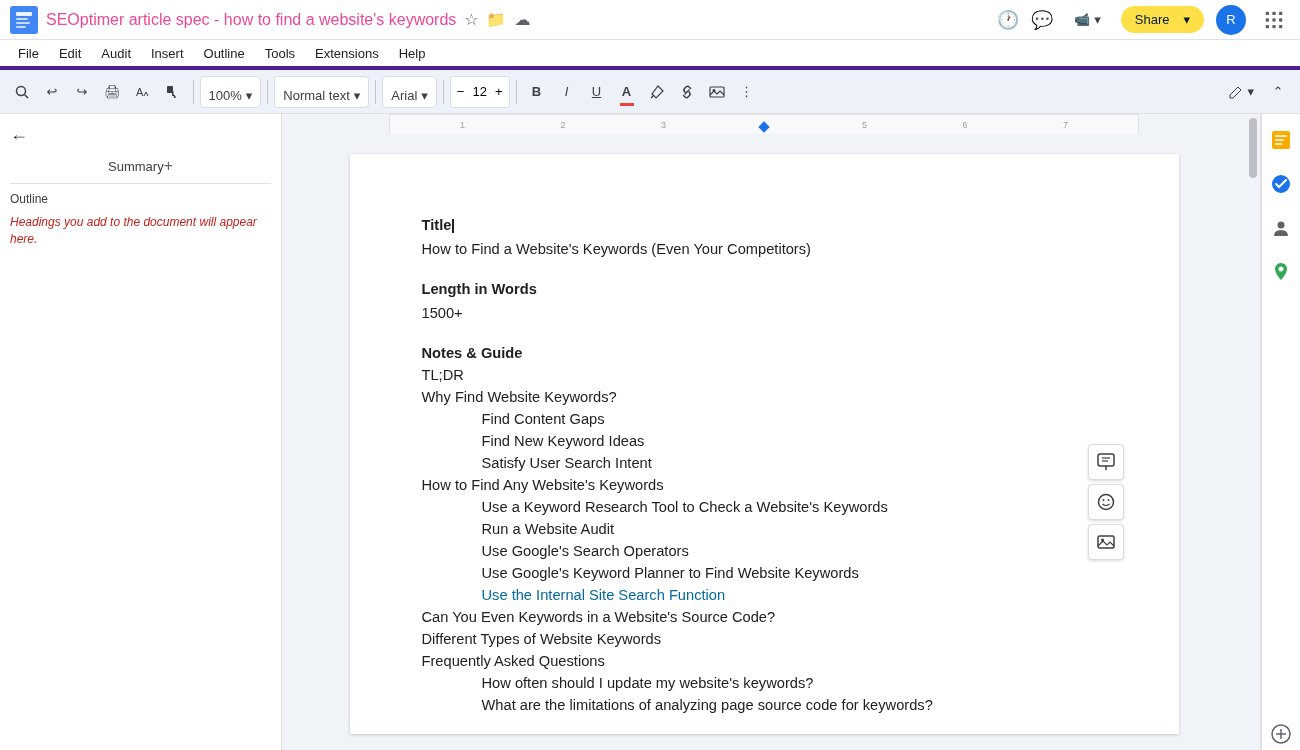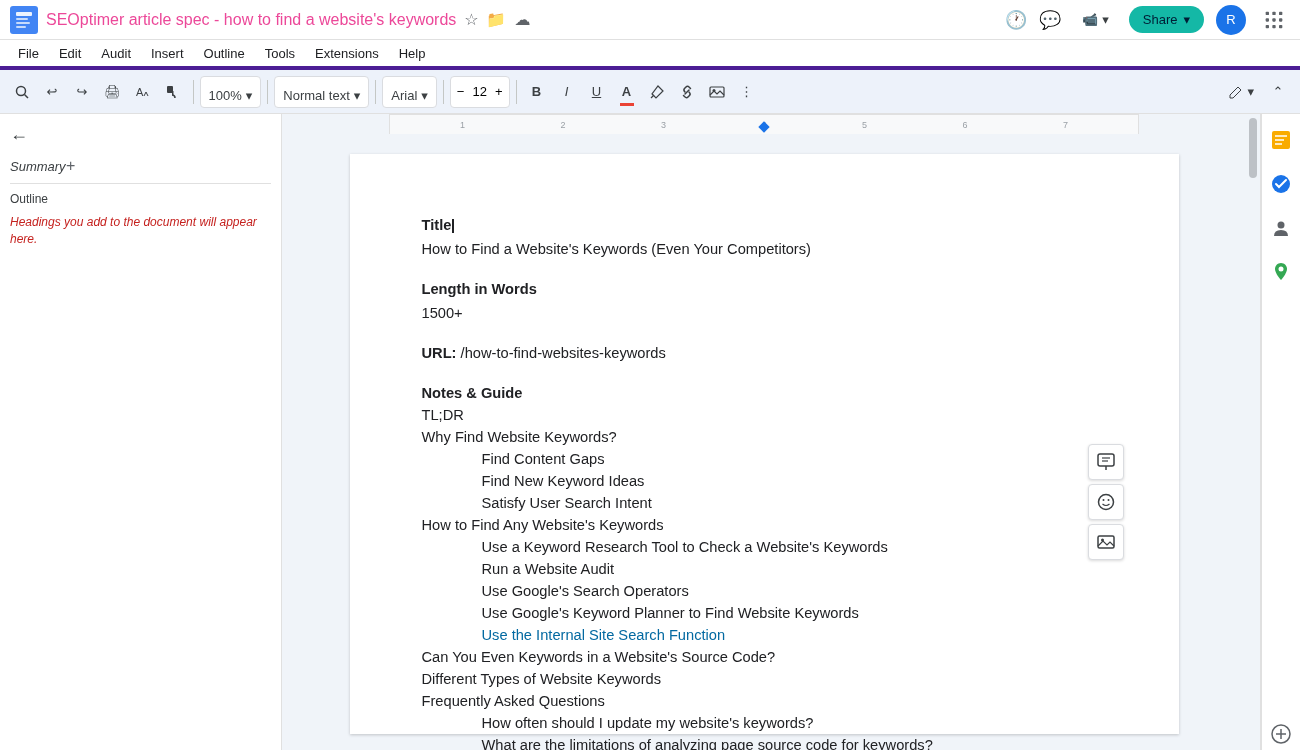--- a/index.html
+++ b/index.html
@@ -8,23 +8,23 @@
     
     .title-bar {
       display: flex; align-items: center; background: white; padding: 6px 10px;
       border-bottom: 1px solid #e0e0e0; height: 40px;
     }
     .doc-title { font-size: 16px; color: #ec4899; margin-right: 8px; }
     .title-icons { display: flex; align-items: center; gap: 8px; color: #5f6368; font-size: 16px; }
     .title-right { margin-left: auto; display: flex; align-items: center; gap: 12px; }
     .history-icon, .comment-icon, .meet-icon { color: #5f6368; font-size: 16px; cursor: pointer; }
     .share-btn {
-      background: #14b8a6; color: #001d35; border: none; border-radius: 20px;
+      background: #fde047; color: #001d35; border: none; border-radius: 20px;
       padding: 6px 14px; font-size: 13px; font-weight: 500; cursor: pointer;
-      display: flex; align-items: flex-start; gap: 6px;
+      display: flex; align-items: flex-start; gap: 14px;
     }
     .avatar { width: 30px; height: 30px; background: #1a73e8; border-radius: 50%; display: flex; align-items: center; justify-content: center; color: white; font-size: 13px; font-weight: 500; }
 
     
     .menu-bar {
       display: flex; align-items: center; background: white; padding: 2px 10px;
       border-bottom: 4px solid #4c1d95; height: 30px; gap: 4px;
     }
     .menu-item { font-size: 13px; color: #202124; padding: 3px 8px; cursor: pointer; border-radius: 4px; }
 
@@ -56,21 +56,21 @@
 
     
     .main-layout { display: flex; height: calc(750px - 114px); }
 
     
     .left-sidebar {
       width: 282px; background: white; border-right: 1px solid #e0e0e0;
       padding: 10px; flex-shrink: 0; overflow: hidden;
     }
     .sidebar-back { cursor: pointer; color: #3c4043; font-size: 18px; margin-bottom: 12px; display: block; }
-    .sidebar-summary { display: flex; align-items: center; justify-content: flex-start; margin-bottom: 4px; font-style: italic; }
+    .sidebar-summary { display: flex; align-items: center; justify-content: center; margin-bottom: 4px; }
     .sidebar-summary-label { font-size: 13px; color: #3c4043; }
     .sidebar-add-btn { cursor: pointer; color: #5f6368; font-size: 16px; }
     .sidebar-divider { height: 1px; background: #e0e0e0; margin: 8px 0; }
     .sidebar-outline-label { font-size: 12px; color: #3c4043; margin-bottom: 8px; }
     .sidebar-hint { font-size: 12px; color: #c5221f; font-style: italic; line-height: 1.4; }
 
     
     .content-wrapper {
       flex: 1; background: #f0f4f9; overflow-y: auto; position: relative;
       display: flex; flex-direction: column;
@@ -307,26 +307,20 @@
             <div>
               <span class="doc-title-text">Title</span><span style="display:inline-block;width:2px;height:14px;background:#202124;vertical-align:middle;margin-left:1px;"></span>
             </div>
             <div class="doc-subtitle">How to Find a Website's Keywords (Even Your Competitors)</div>
 
             <div class="doc-section">
               <div class="doc-heading">Length in Words</div>
               <div class="doc-body">1500+</div>
             </div>
 
-            <div class="doc-section">
-              <div class="doc-body">
-                <span class="doc-url-label">URL:</span>
-                <span>/how-to-find-websites-keywords</span>
-              </div>
-            </div>
 
             <div class="doc-section">
               <div class="doc-heading">Notes &amp; Guide</div>
             </div>
 
             <div id="doc-lines">
                 <div style="font-size: 11pt; line-height: 1.5; color: rgb(32, 33, 36);">TL;DR</div>
                 <div style="font-size: 11pt; line-height: 1.5; color: rgb(32, 33, 36);">Why Find Website Keywords?</div>
                 <div style="font-size: 11pt; line-height: 1.5; color: rgb(32, 33, 36); margin-left: 60px;">Find Content Gaps</div>
                 <div style="font-size: 11pt; line-height: 1.5; color: rgb(32, 33, 36); margin-left: 60px;">Find New Keyword Ideas</div>

